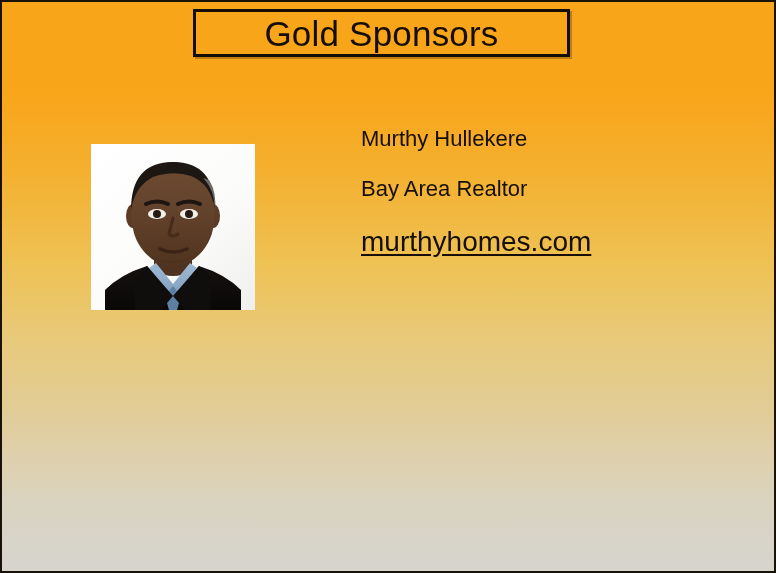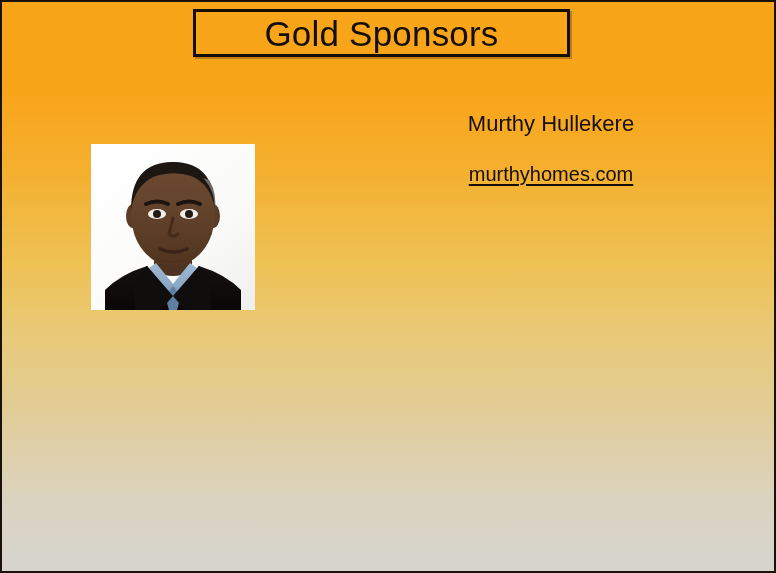--- a/index.html
+++ b/index.html
@@ -68,36 +68,35 @@
   .photo-svg {
     display: block;
     width: 164px;
     height: 166px;
   }
 
   
   .info-block {
     position: absolute;
     left: 359px;
-    top: 111px;
+    top: 126px;
     width: 380px;
-    text-align: center;
   }
   .info-line {
     font-size: 22px;
     color: #150f07;
     line-height: 1;
     margin: 0 0 28px 0;
     white-space: nowrap;
   }
   .info-line.last {
     margin-bottom: 0;
   }
   .info-link {
-    font-size: 20px;
+    font-size: 28px;
     color: #150f07;
     text-decoration: underline;
     text-underline-offset: 3px;
     cursor: pointer;
     white-space: nowrap;
   }
 </style>
 </head>
 <body>
 
@@ -162,18 +161,19 @@
       <path d="M82 74 L78 90 Q82 94 87 90" stroke="#442b1a" stroke-width="3" fill="none" stroke-linecap="round"></path>
 
       <path d="M69 105 Q82 111 96 105" stroke="#3b2316" stroke-width="3.5" fill="none" stroke-linecap="round"></path>
 
       <path d="M60 112 Q82 126 104 112 Q82 122 60 112 Z" fill="#4a2f1d" opacity="0.55"></path>
     </svg>
   </div>
 
   <div class="info-block">
     <div class="info-line">Murthy Hullekere</div>
+    <div class="info-line">Bay Area Realtor</div>
     <div class="info-line last">
       <span class="info-link">murthyhomes.com</span>
     </div>
   </div>
 
 </div>
 
 </body></html>

